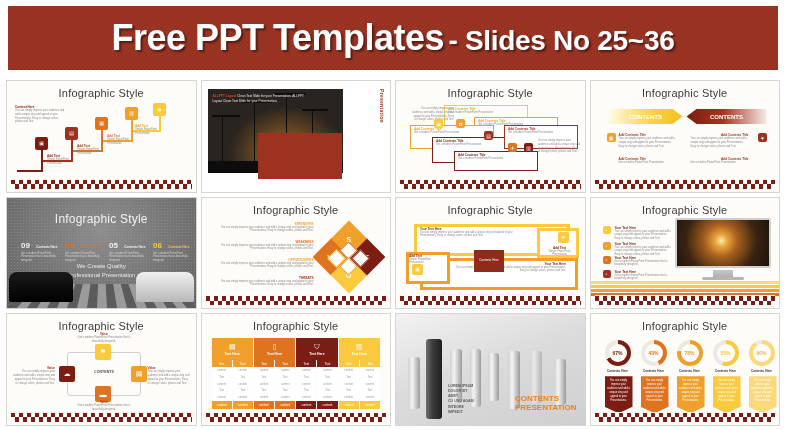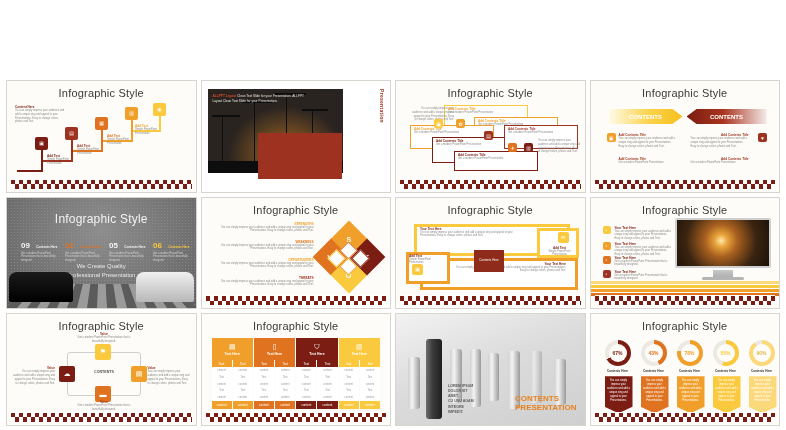--- a/index.html
+++ b/index.html
@@ -157,20 +157,26 @@
   .donut::after{content:"";position:absolute;width:18px;height:18px;border-radius:50%;background:#fdfcf8;}
   .donut span{position:relative;z-index:2;}
   .ribbon{position:absolute;width:26px;text-align:center;color:#fff;font-size:2.6px;line-height:1.5;
     padding:3px 1px 6px;clip-path:polygon(0 0,100% 0,100% 82%,50% 100%,0 82%);}
 </style>
 </head>
 <body>
 
 <div class="page">
 
+  <div class="banner">
+    <div class="banner-text">
+      <span class="banner-title">Free PPT Templates</span>
+      <span class="banner-sub">- Slides No 25~36</span>
+    </div>
+  </div>
 
   <div class="grid">
 
     <div class="slide">
       <div class="s-title">Infographic Style</div>
       <div class="st-wrap">
         <div class="st-note">
           <span class="tiny-h" style="color:#7b1d12">Content Here</span>
           <span class="tiny">You can simply impress your audience and add a unique zing and appeal to your Presentations. Easy to change colors, photos and Text.</span>
         </div>

